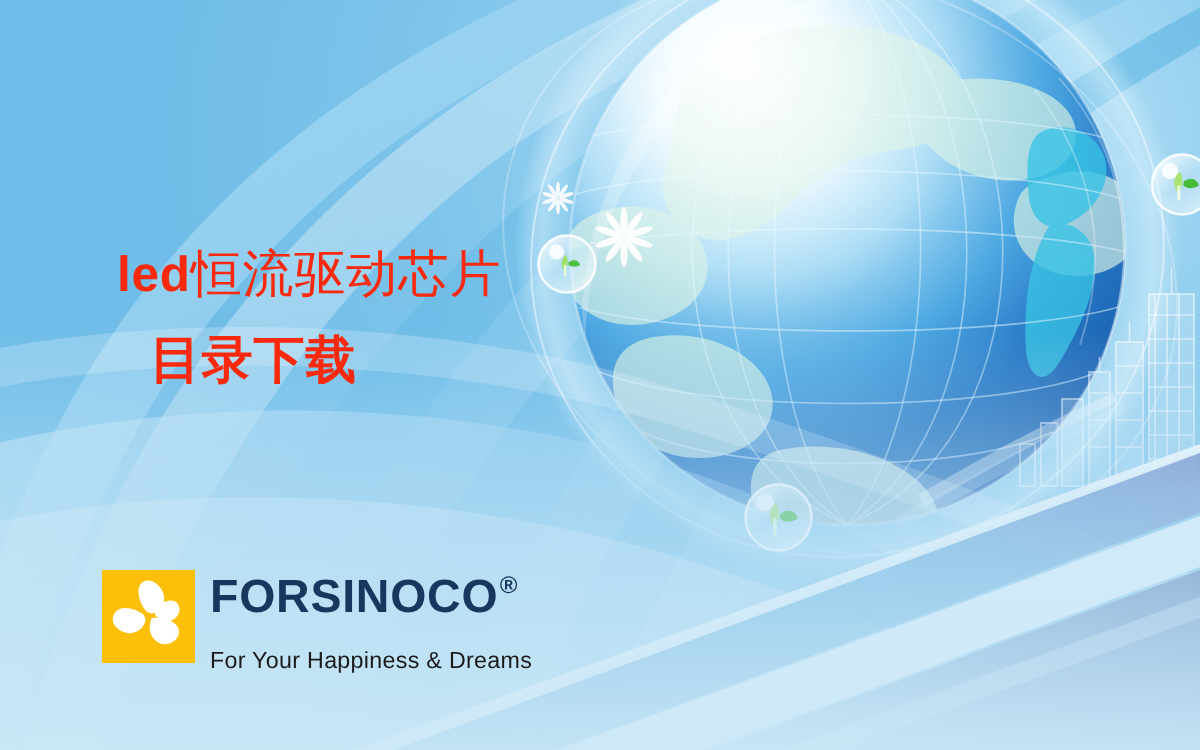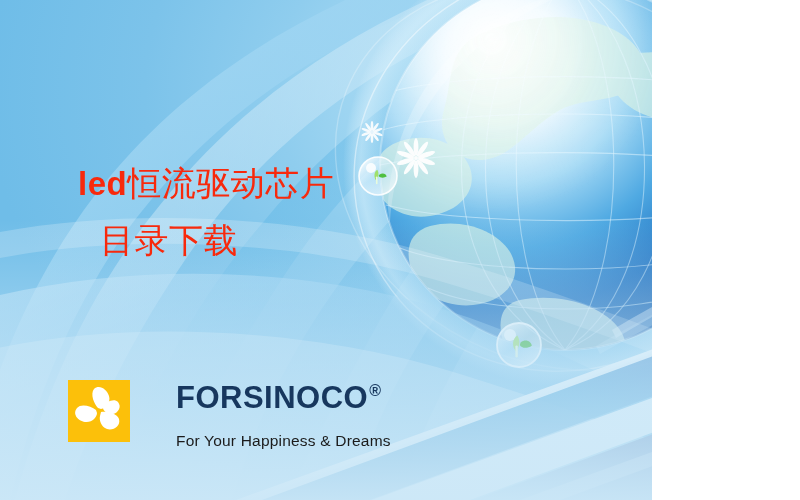--- a/index.html
+++ b/index.html
@@ -6,21 +6,21 @@
   html, body {
     margin: 0;
     padding: 0;
     background: #ffffff;
   }
   body {
     font-family: "Liberation Sans", sans-serif;
   }
   #banner {
     position: relative;
-    width: 652px;
+    width: 800px;
     height: 500px;
     overflow: hidden;
     background: #8ecdef;
   }
   
   .bg-base {
     position: absolute;
     inset: 0;
     background:
       radial-gradient(ellipse 520px 420px at 78% 18%, #bfe6f8 0%, #8fcdee 45%, #7cc3ea 70%, #6fbde8 100%),
@@ -56,34 +56,33 @@
     display: block;
   }
   .headline .line1 .latin {
     font-family: "Liberation Sans", sans-serif;
     font-weight: 700;
     font-size: 33px;
   }
   .headline .line2 {
     font-family: "DejaVu Serif", "Liberation Serif", serif;
     font-size: 34px;
-    font-weight: 400;
+    font-weight: 700;
     display: block;
     margin-left: 22px;
     margin-top: 16px;
   }
   
   .logo {
     position: absolute;
     left: 68px;
     top: 380px;
     z-index: 40;
     display: flex;
     align-items: flex-start;
-    gap: 36px;
   }
   .logo-mark {
     width: 62px;
     height: 62px;
     background: #fcc00a;
     flex: none;
     position: relative;
   }
   .logo-mark svg { display: block; }
   .logo-text {

